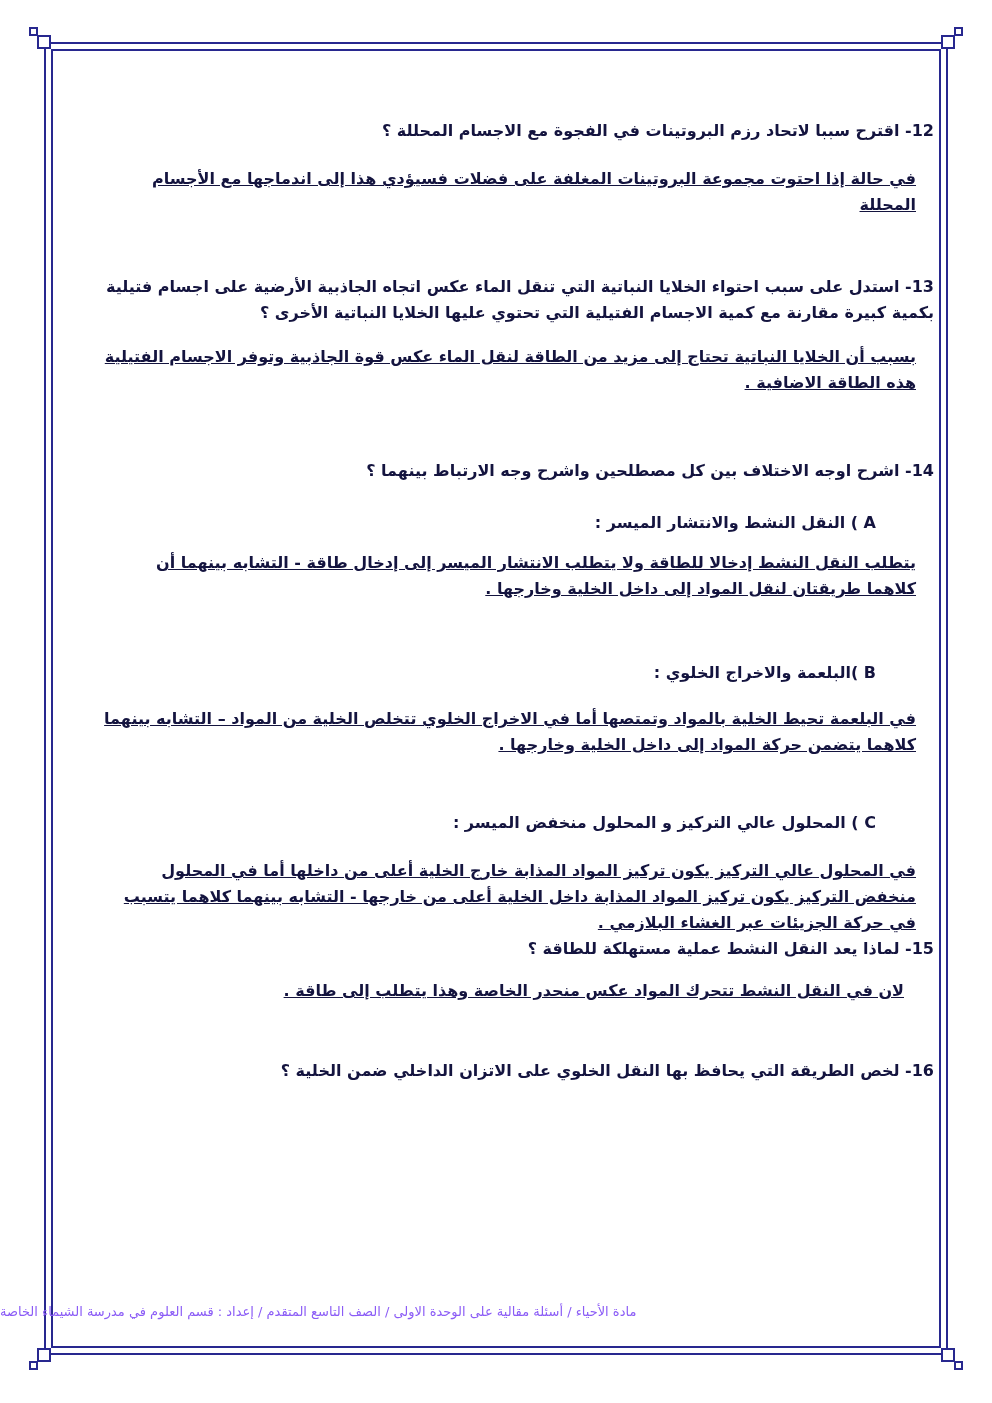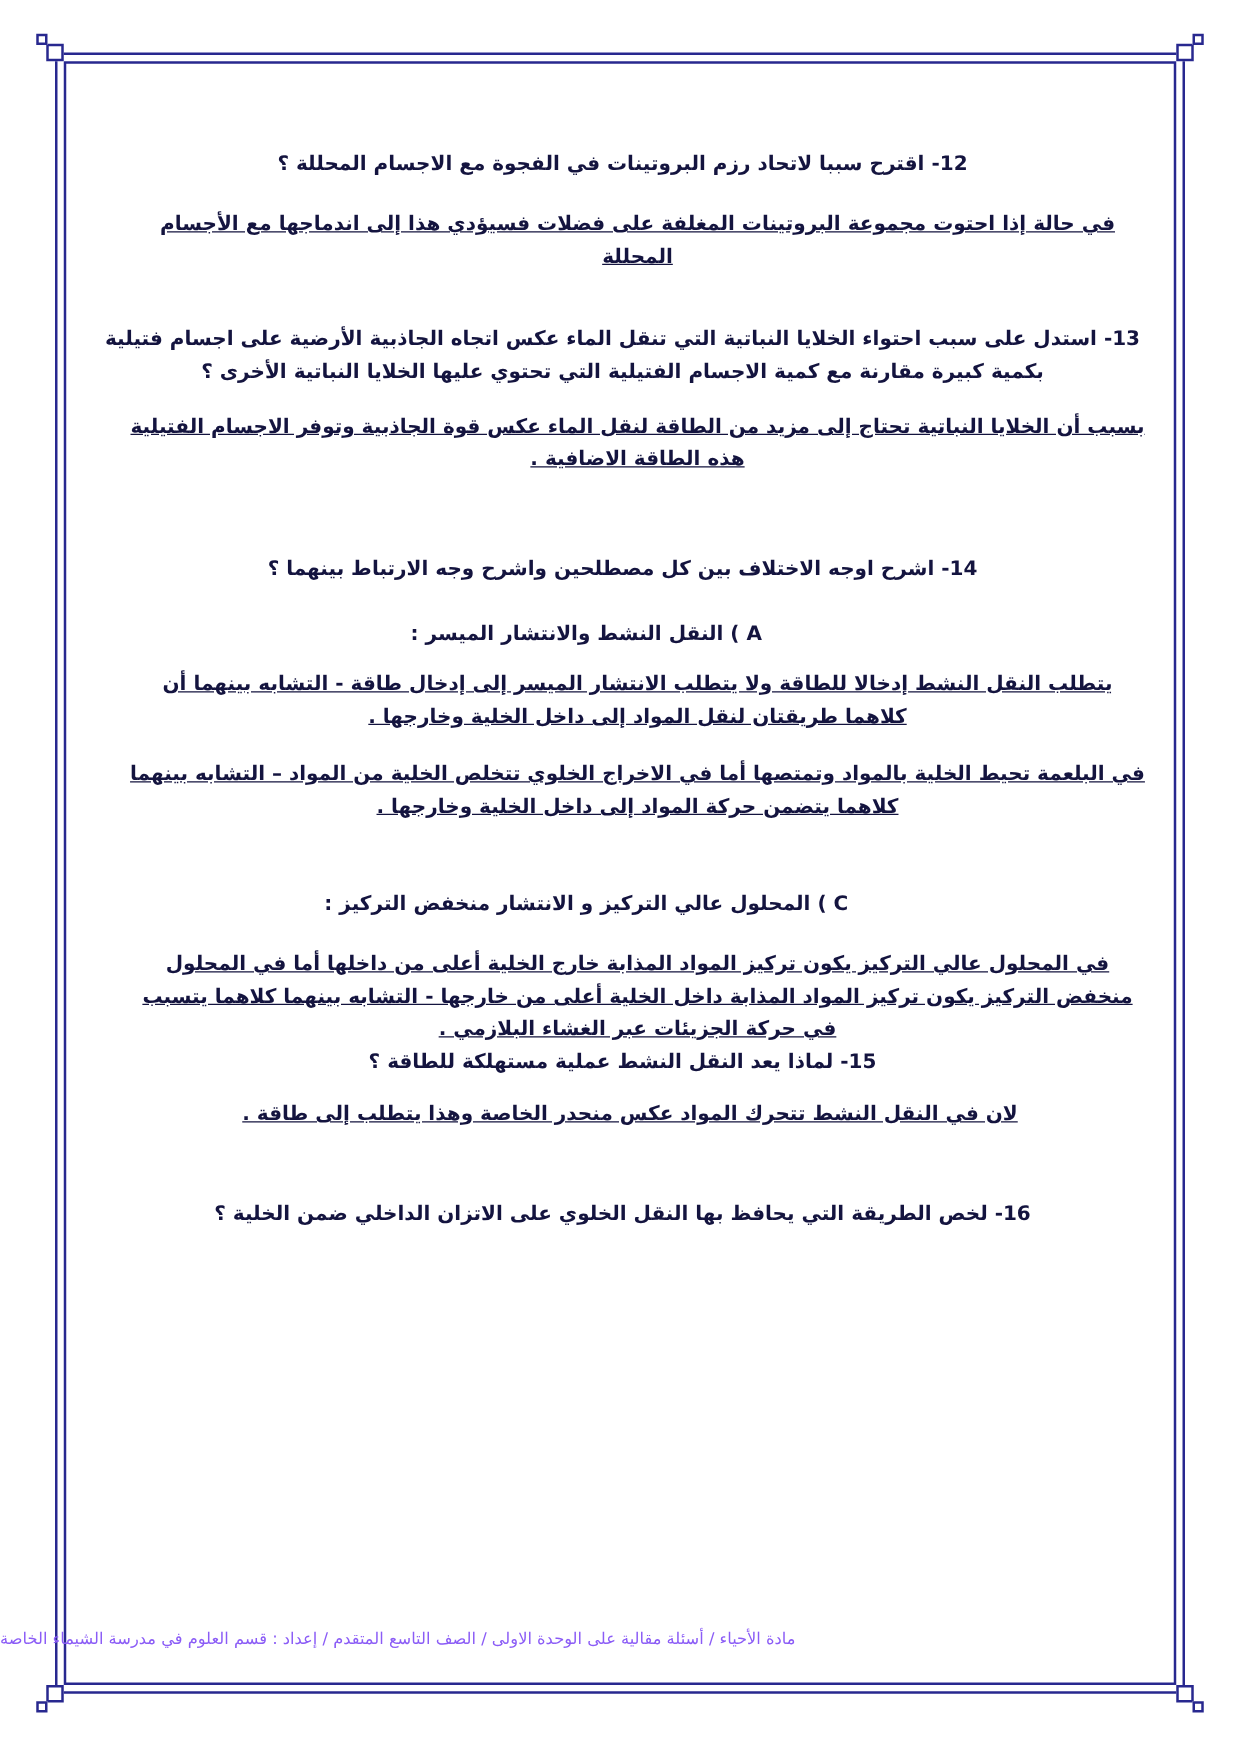--- a/index.html
+++ b/index.html
@@ -46,21 +46,21 @@
     position: absolute;
     top: 60px;
     right: 58px;
     left: 62px;
     direction: rtl;
   }
   .txt {
     font-size: 16px;
     font-weight: 700;
     line-height: 26px;
-    text-align: center;
+    text-align: right;
     margin: 0;
     white-space: normal;
   }
   .q { }
   .a { margin-right: 18px; margin-left: 42px; text-decoration: underline; }
   .sub { margin-right: 58px; }
 
   .footer {
     position: absolute;
     bottom: 84px;
@@ -86,34 +86,35 @@
   <div class="corner c-big br"></div>
   <div class="corner c-sm br"></div>
 </div>
 
 <div class="content">
 
   <p class="txt q" style="margin-top:58px">12- اقترح سببا لاتحاد رزم البروتينات في الفجوة مع الاجسام المحللة ؟</p>
 
   <p class="txt a" style="margin-top:22px">في حالة إذا احتوت مجموعة البروتينات المغلفة على فضلات فسيؤدي هذا إلى اندماجها مع الأجسام المحللة</p>
 
-  <p class="txt q" style="margin-top:40px">13- استدل على سبب احتواء الخلايا النباتية التي تنقل الماء عكس اتجاه الجاذبية الأرضية على اجسام فتيلية بكمية كبيرة مقارنة مع كمية الاجسام الفتيلية التي تحتوي عليها الخلايا النباتية الأخرى ؟</p>
+  <p class="txt q" style="margin-top:56px">13- استدل على سبب احتواء الخلايا النباتية التي تنقل الماء عكس اتجاه الجاذبية الأرضية على اجسام فتيلية بكمية كبيرة مقارنة مع كمية الاجسام الفتيلية التي تحتوي عليها الخلايا النباتية الأخرى ؟</p>
 
   <p class="txt a" style="margin-top:18px">بسبب أن الخلايا النباتية تحتاج  إلى مزيد من الطاقة لنقل الماء عكس قوة الجاذبية وتوفر الاجسام الفتيلية هذه الطاقة الاضافية .</p>
 
   <p class="txt q" style="margin-top:62px">14- اشرح اوجه الاختلاف بين كل مصطلحين واشرح وجه الارتباط بينهما ؟</p>
 
   <p class="txt sub" style="margin-top:26px">A ) النقل النشط والانتشار الميسر :</p>
 
   <p class="txt a" style="margin-top:14px">يتطلب النقل النشط إدخالا للطاقة ولا يتطلب الانتشار الميسر إلى إدخال طاقة  - التشابه بينهما  أن كلاهما طريقتان لنقل المواد إلى داخل الخلية وخارجها .</p>
 
+  <p class="txt sub" style="margin-top:58px">B )البلعمة والاخراج الخلوي :</p>
 
   <p class="txt a" style="margin-top:20px">في البلعمة تحيط الخلية بالمواد وتمتصها  أما في الاخراج الخلوي تتخلص الخلية من المواد – التشابه بينهما كلاهما يتضمن حركة المواد إلى داخل الخلية وخارجها .</p>
 
-  <p class="txt sub" style="margin-top:52px">C ) المحلول عالي التركيز و الانتشار منخفض التركيز :</p>
+  <p class="txt sub" style="margin-top:52px">C ) المحلول عالي التركيز و المحلول منخفض الميسر :</p>
 
   <p class="txt a" style="margin-top:22px">في المحلول عالي التركيز يكون تركيز المواد المذابة خارج الخلية أعلى من داخلها  أما في المحلول منخفض التركيز يكون تركيز المواد المذابة داخل الخلية أعلى من خارجها  - التشابه بينهما كلاهما يتسبب في حركة الجزيئات عبر الغشاء البلازمي .</p>
 
   <p class="txt q" style="">15- لماذا يعد النقل النشط عملية مستهلكة للطاقة ؟</p>
 
   <p class="txt a" style="margin-top:16px;margin-right:30px">لان في النقل النشط تتحرك المواد عكس منحدر الخاصة وهذا يتطلب إلى طاقة .</p>
 
   <p class="txt q" style="margin-top:54px">16- لخص الطريقة التي يحافظ بها النقل الخلوي على الاتزان الداخلي ضمن الخلية ؟</p>
 
 

